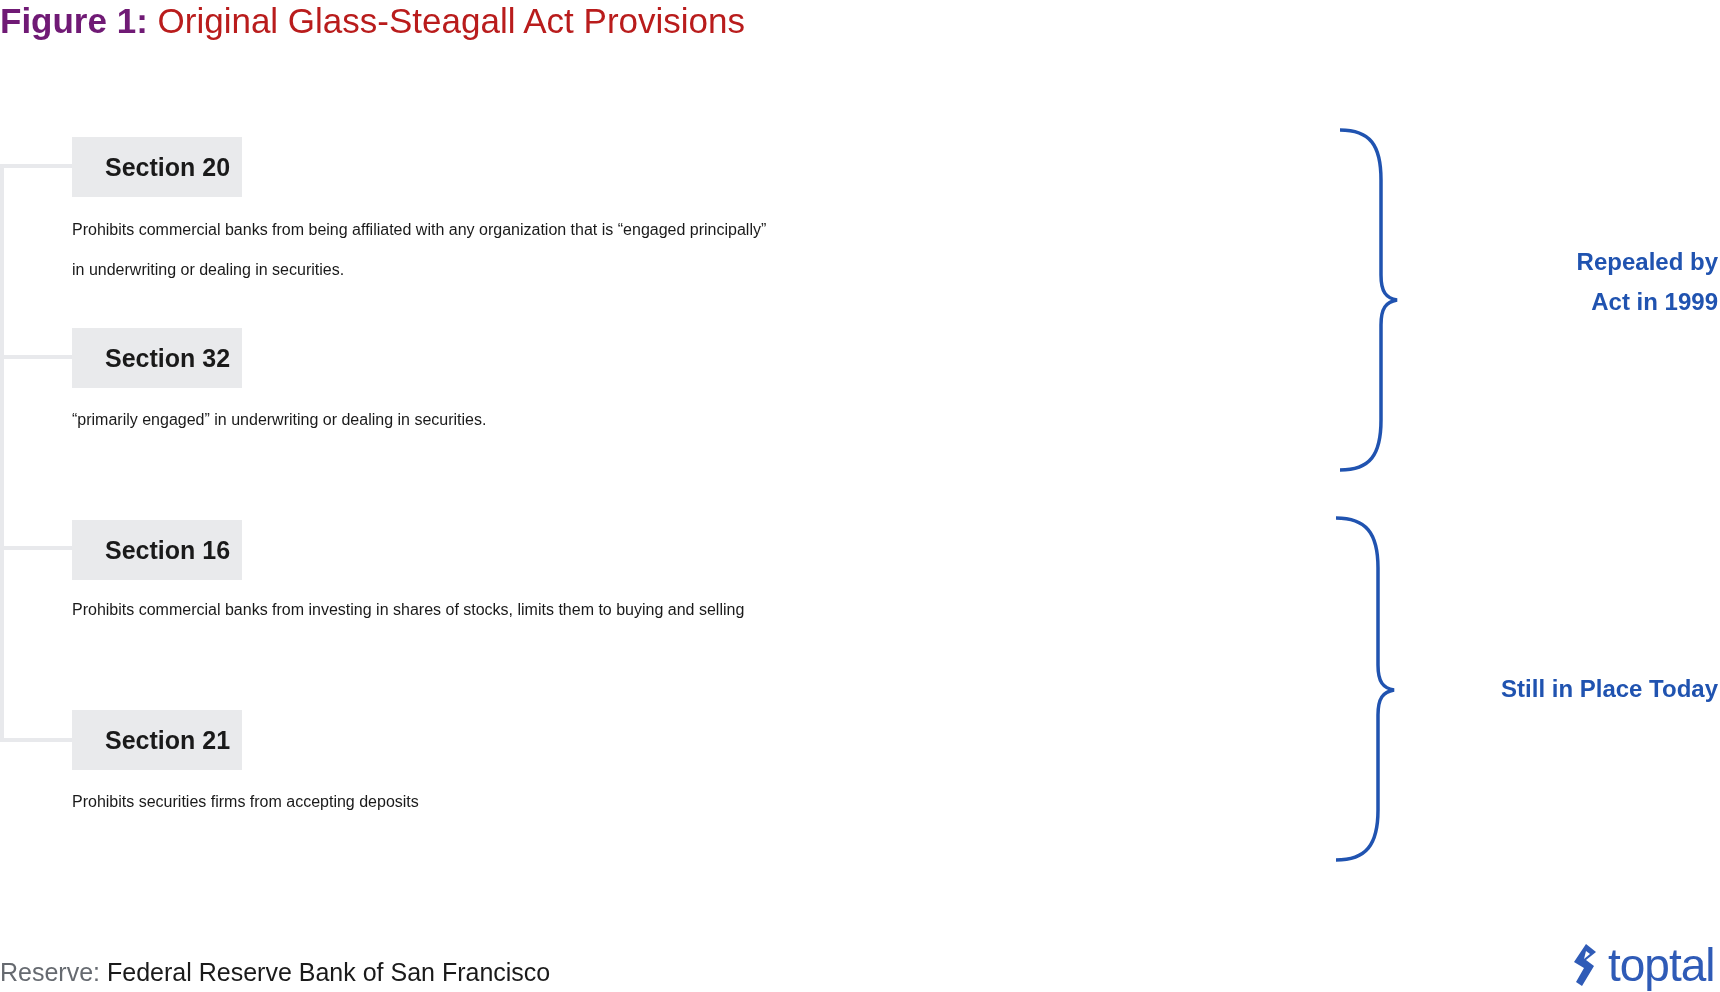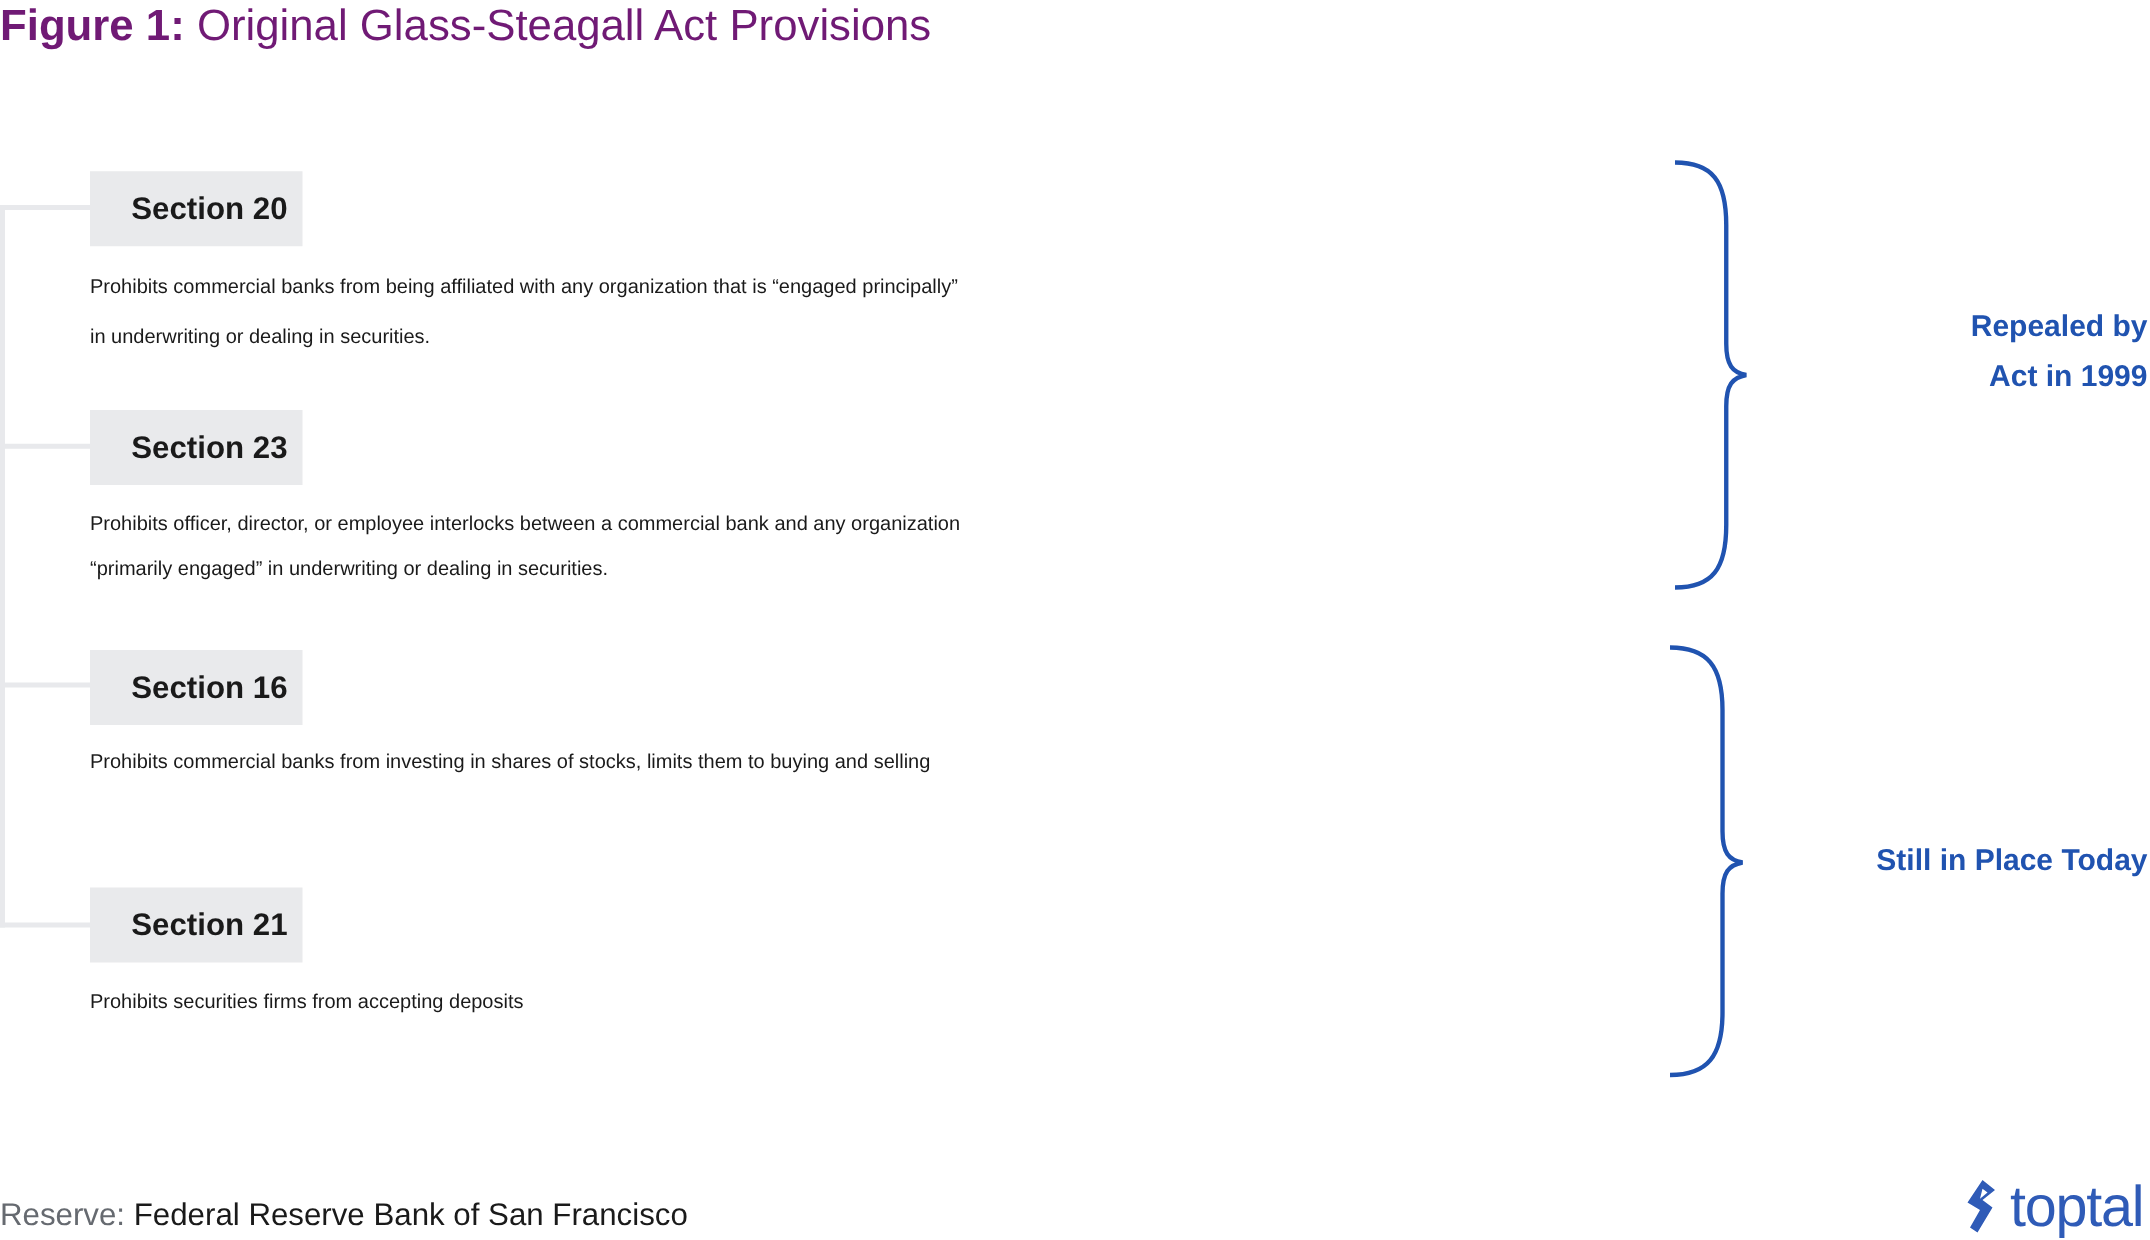--- a/index.html
+++ b/index.html
@@ -1,19 +1,19 @@
 <!DOCTYPE html>
 <html><head>
 <meta charset="utf-8">
 <style>
   html, body { margin: 0; padding: 0; background: #ffffff; }
   body { width: 1720px; height: 992px; position: relative; overflow: hidden; font-family: "Liberation Sans", "DejaVu Sans", sans-serif; color: #1a1a1a; }
   .title { position: absolute; left: 0; top: 0; font-size: 35px; line-height: 42px; white-space: nowrap; }
   .title .lead { color: #701a75; font-weight: bold; }
-  .title .rest { color: #701a75; }
+  .title .rest { color: #b91c1c; }
   .vline { position: absolute; left: 0; top: 164px; width: 4px; height: 578px; background: #e8e9ec; }
   .hline { position: absolute; left: 0; width: 72px; height: 4px; background: #e8e9ec; }
   .sec-box { position: absolute; left: 72px; width: 170px; height: 60px; background: #e9eaec; display: flex; align-items: center; }
   .sec-box span { padding-left: 33px; font-size: 25px; font-weight: bold; color: #1a1a1a; white-space: nowrap; }
   .sec-desc { position: absolute; left: 72px; width: 1230px; font-size: 16px; color: #1a1a1a; }
   .sec-desc div { white-space: nowrap; }
   .brace { position: absolute; }
   .label { position: absolute; right: 2px; text-align: right; color: #2053b0; font-weight: bold; font-size: 24px; white-space: nowrap; }
   .source { position: absolute; left: 0; top: 958px; font-size: 25px; white-space: nowrap; }
   .source .k { color: #666a70; }
@@ -36,24 +36,23 @@
 
 <div class="sec-box" style="top:137px">
     <span>Section 20</span>
   </div>
 <div class="sec-desc" style="top:210px; line-height:40px;">
   <div>Prohibits commercial banks from being affiliated with any organization that is “engaged principally”</div>
   <div>in underwriting or dealing in securities.</div>
 </div>
 
 <div class="sec-box" style="top:328px">
-    <span>Section 23</span>
+    <span>Section 32</span>
   </div>
 <div class="sec-desc" style="top:402px; line-height:36px;">
-  <div>Prohibits officer, director, or employee interlocks between a commercial bank and any organization</div>
   <div>“primarily engaged” in underwriting or dealing in securities.</div>
 </div>
 
 <div class="sec-box" style="top:520px">
     <span>Section 16</span>
   </div>
 <div class="sec-desc" style="top:592px; line-height:36px;">
   <div>Prohibits commercial banks from  investing in shares of stocks, limits them to buying and selling</div>
 </div>
 

